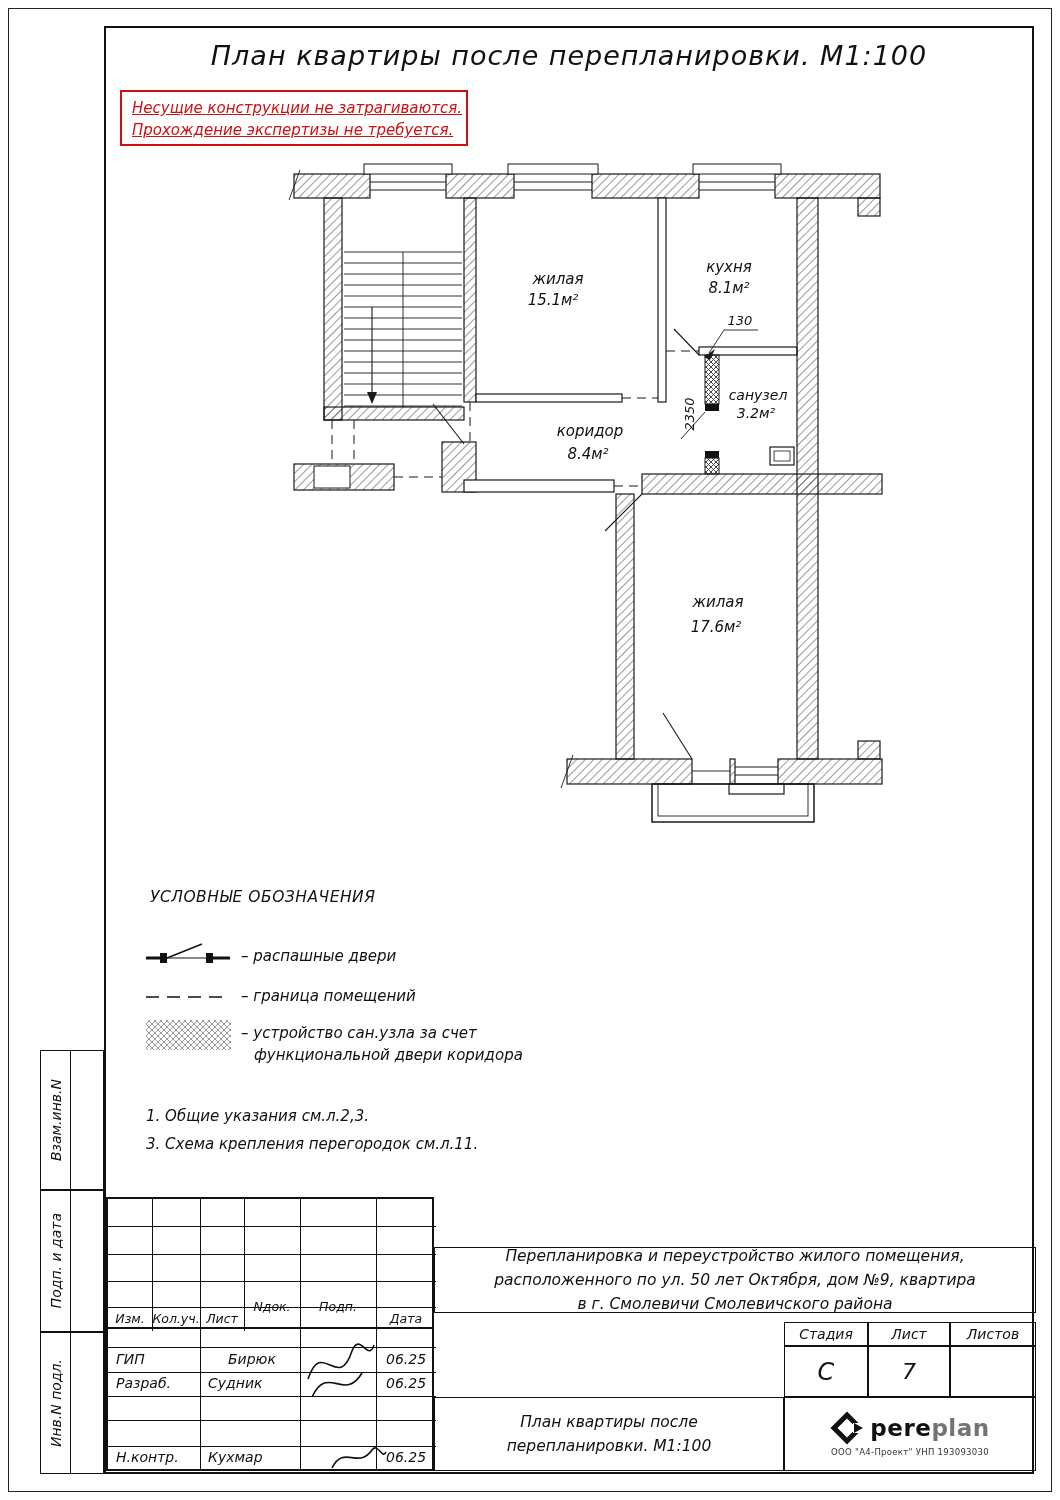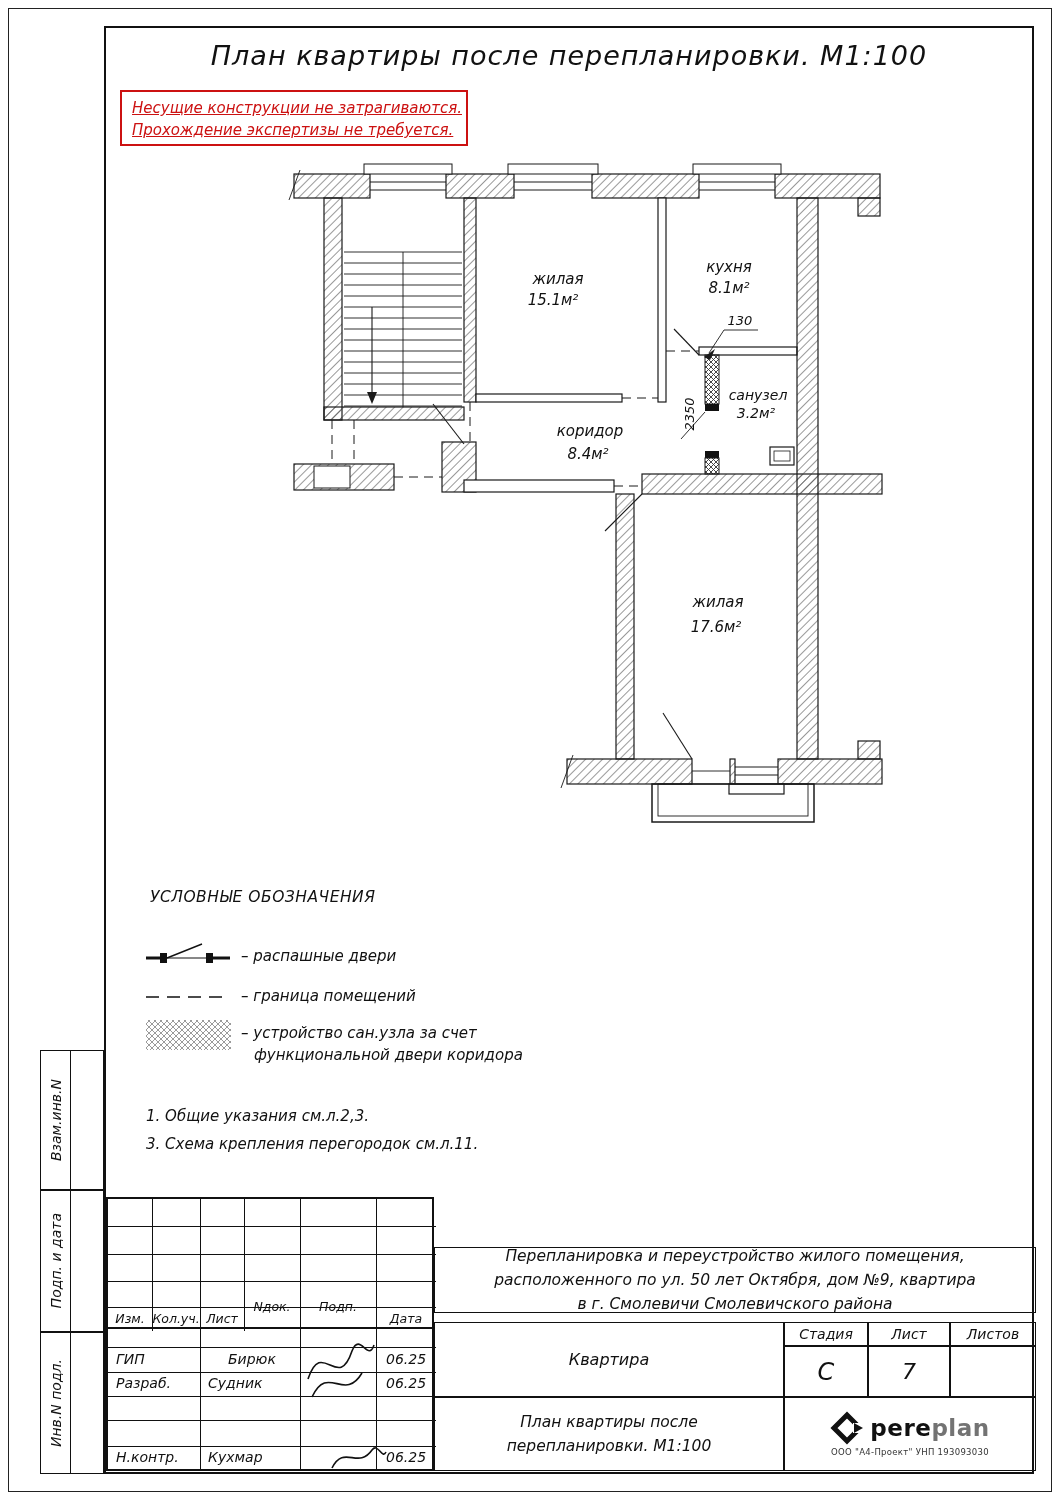--- a/index.html
+++ b/index.html
@@ -314,23 +314,20 @@
       </svg>
 
       <div class="tb-cell center" style="left:328px; top:1219px; width:602px; height:66px; font-size:15.5px; line-height:24px;">
         <div>
           <div>Перепланировка и переустройство жилого помещения,</div>
           <div>расположенного по ул. 50 лет Октября, дом №9, квартира</div>
           <div>в г. Смолевичи Смолевичского района</div>
         </div>
       </div>
 
-      <div class="tb-cell center" style="left:328px; top:1294px; width:350px; height:75px; font-size:16px;">
-        <span>Квартира</span>
-      </div>
 
       <div class="tb-cell center" style="left:678px; top:1294px; width:84px; height:24px; font-size:14px;">
         <span>Стадия</span>
       </div>
       <div class="tb-cell center" style="left:762px; top:1294px; width:82px; height:24px; font-size:14px;">
         <span>Лист</span>
       </div>
       <div class="tb-cell center" style="left:844px; top:1294px; width:86px; height:24px; font-size:14px;">
         <span>Листов</span>
       </div>

